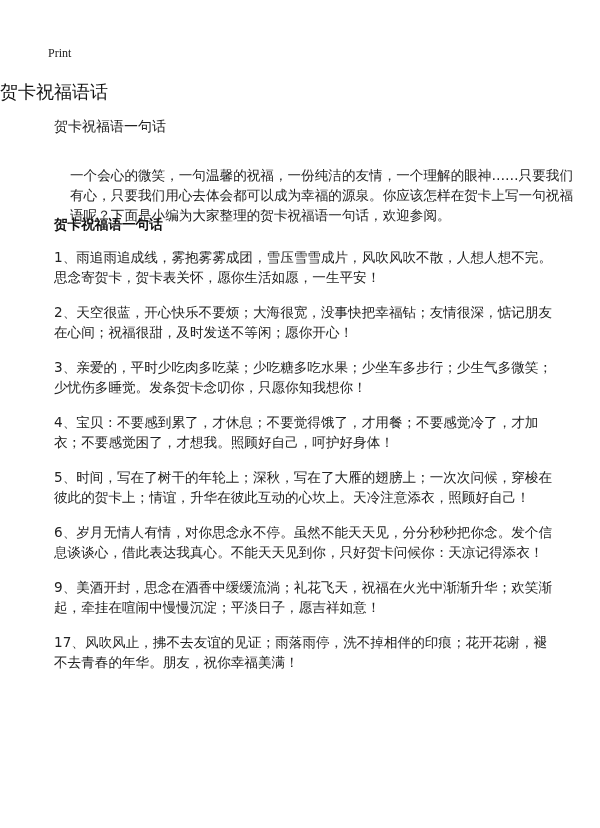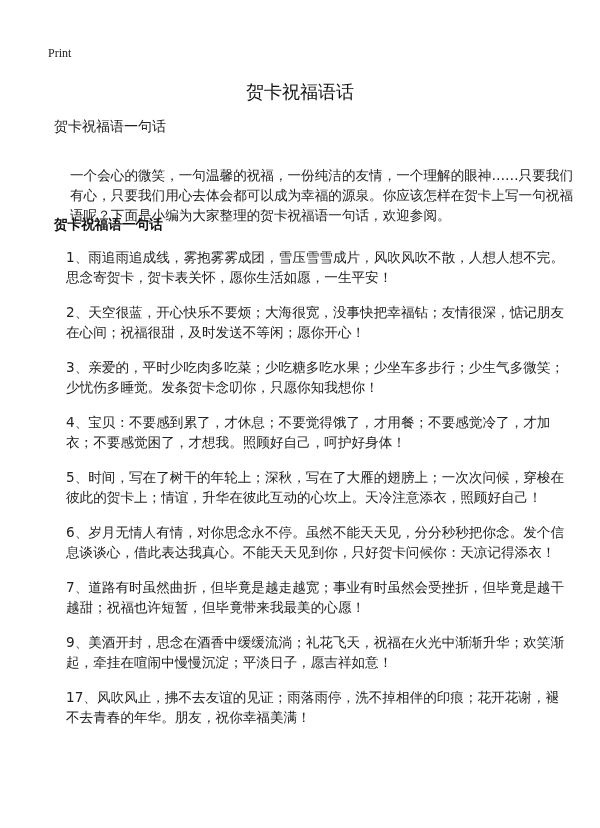--- a/index.html
+++ b/index.html
@@ -8,36 +8,36 @@
     font-family: "DejaVu Sans", "Liberation Sans", sans-serif;
     color: #111111;
   }
   .print-label {
     position: absolute; left: 48px; top: 46px;
     font-family: "Liberation Serif", "DejaVu Serif", serif;
     font-size: 12px; color: #222;
   }
   .title {
     position: absolute; left: 0; width: 600px; top: 80px;
-    text-align: center; font-size: 18px; color: #111;
+    font-size: 18px; color: #111;
   }
   .subtitle {
     position: absolute; left: 54px; top: 118px;
     font-size: 14px; color: #222;
   }
   .intro {
     position: absolute; left: 54px; top: 149px; width: 505px;
     font-size: 13.6px; line-height: 20px; color: #222;
   }
   .section-heading {
     position: absolute; left: 54px; top: 216px;
     font-size: 13.6px; font-weight: bold; color: #111;
   }
   .items {
-    position: absolute; left: 54px; top: 247px; width: 505px; margin-left: 12px;
+    position: absolute; left: 54px; top: 247px; width: 505px;
   }
   .item {
     font-size: 13.6px; line-height: 20px; color: #222;
     margin: 0 0 15px 0;
   }
 </style>
 </head>
 <body>
 
 <div class="print-label">Print</div>
@@ -50,16 +50,15 @@
 
 <h2 class="section-heading" style="margin:0;">贺卡祝福语一句话</h2>
 
 <div class="items">
   <p class="item">1、雨追雨追成线，雾抱雾雾成团，雪压雪雪成片，风吹风吹不散，人想人想不完。思念寄贺卡，贺卡表关怀，愿你生活如愿，一生平安！</p>
   <p class="item">2、天空很蓝，开心快乐不要烦；大海很宽，没事快把幸福钻；友情很深，惦记朋友在心间；祝福很甜，及时发送不等闲；愿你开心！</p>
   <p class="item">3、亲爱的，平时少吃肉多吃菜；少吃糖多吃水果；少坐车多步行；少生气多微笑；少忧伤多睡觉。发条贺卡念叨你，只愿你知我想你！</p>
   <p class="item">4、宝贝：不要感到累了，才休息；不要觉得饿了，才用餐；不要感觉冷了，才加衣；不要感觉困了，才想我。照顾好自己，呵护好身体！</p>
   <p class="item">5、时间，写在了树干的年轮上；深秋，写在了大雁的翅膀上；一次次问候，穿梭在彼此的贺卡上；情谊，升华在彼此互动的心坎上。天冷注意添衣，照顾好自己！</p>
   <p class="item">6、岁月无情人有情，对你思念永不停。虽然不能天天见，分分秒秒把你念。发个信息谈谈心，借此表达我真心。不能天天见到你，只好贺卡问候你：天凉记得添衣！</p>
-  <p class="item">7、道路有时虽然曲折，但毕竟是越走越宽；事业有时虽然会受挫折，但毕竟是越干越甜；祝福也许短暂，但毕竟带来我最美的心愿！</p>
   <p class="item">9、美酒开封，思念在酒香中缓缓流淌；礼花飞天，祝福在火光中渐渐升华；欢笑渐起，牵挂在喧闹中慢慢沉淀；平淡日子，愿吉祥如意！</p>
   <p class="item">17、风吹风止，拂不去友谊的见证；雨落雨停，洗不掉相伴的印痕；花开花谢，褪不去青春的年华。朋友，祝你幸福美满！</p>
 </div>
 
 </body></html>

